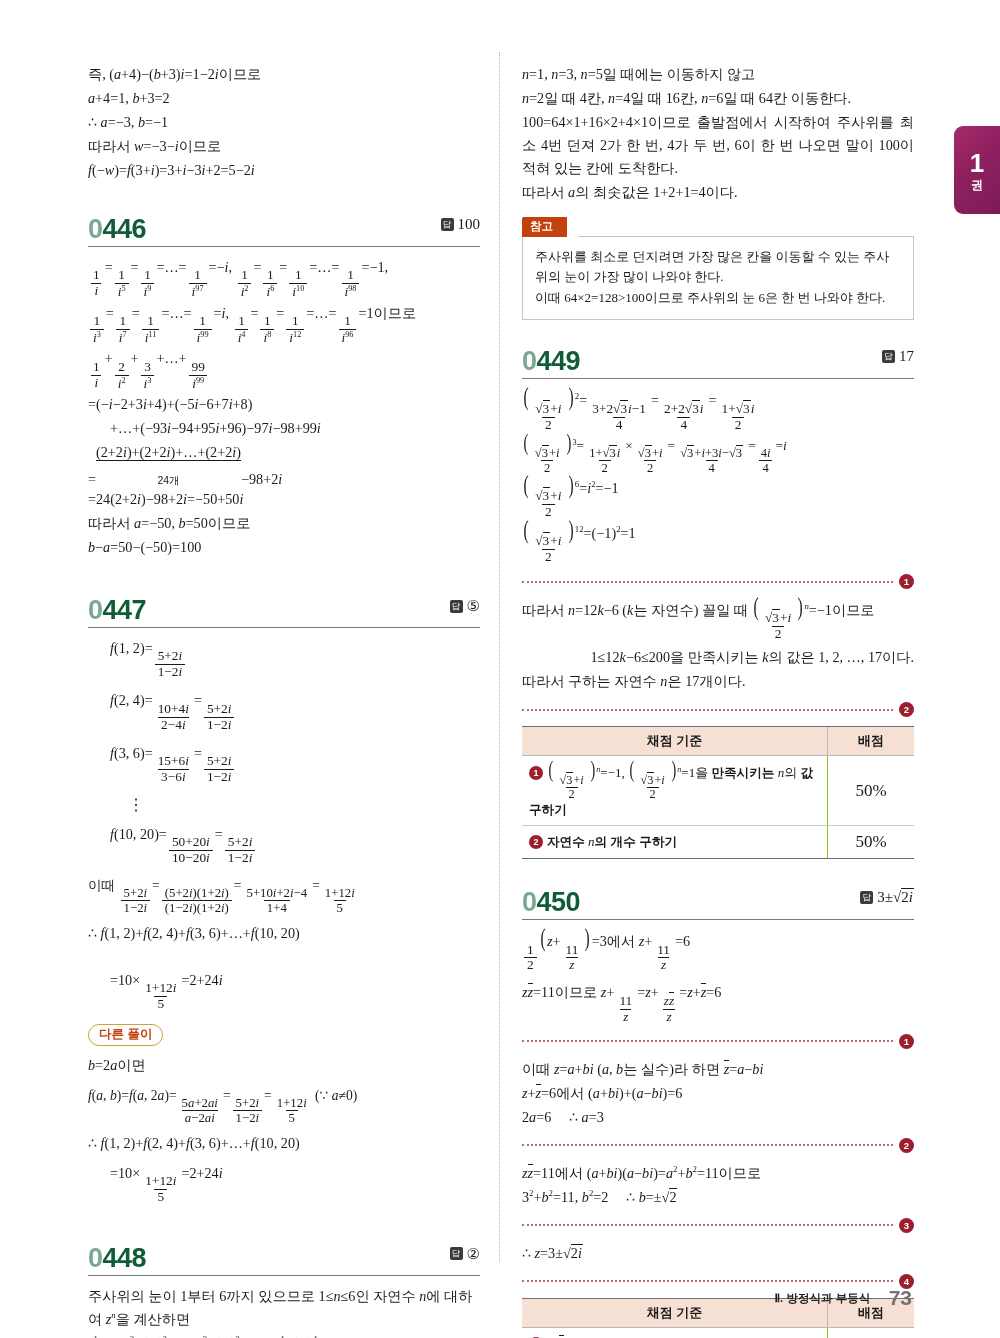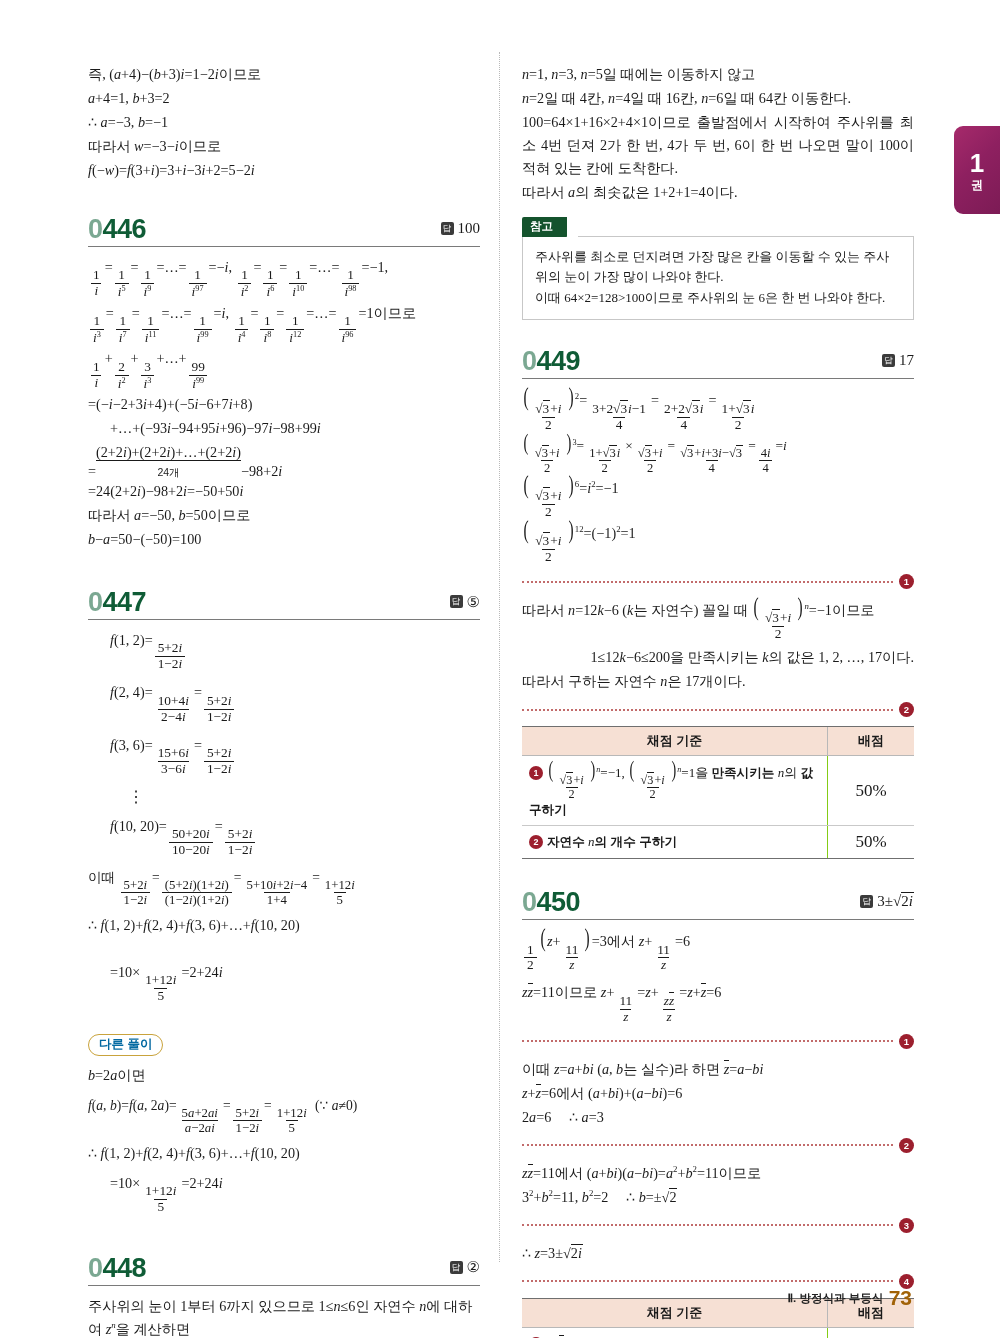--- a/index.html
+++ b/index.html
@@ -26,21 +26,21 @@
   .col-left{left:88px;}
   .col-right{left:522px;}
   .mid-rule{
     position:absolute;left:499px;top:52px;width:0;height:1210px;
     border-left:1px dotted #b9b9b9;
   }
 
   
   .prob{margin-top:0;}
   .prob-head{
-    display:flex;align-items:center;justify-content:space-between;
+    display:flex;align-items:flex-start;justify-content:space-between;
     padding-bottom:3px;
   }
   .prob-no{
     font-family:"Liberation Sans",sans-serif;
     font-size:27px;font-weight:700;color:#0f5c36;letter-spacing:-0.5px;
     line-height:1;
   }
   .prob-no .z{color:#7ba892;}
   .ans{
     display:flex;align-items:center;gap:4px;
@@ -70,34 +70,34 @@
   sup{font-size:0.62em;vertical-align:super;}
   .sq{display:inline-block;}
   .sq .bar{border-top:1.05px solid #1a1a1a;padding:0 1px 0 0;}
   .ovl{border-top:1.1px solid #1a1a1a;display:inline-block;line-height:1.05;padding-top:1px;}
   .paren-big{display:inline-flex;align-items:center;font-size:1.75em;
              font-weight:300;line-height:0.72;transform:scaleX(0.62);}
 
   
   .brace-wrap{display:inline-block;position:relative;}
   .brace-line{border-bottom:1.1px solid #1a1a1a;}
-  .brace-lab{font-size:10.5px;text-align:center;margin-top:0;
+  .brace-lab{font-size:10.5px;text-align:center;margin-top:8px;
              font-family:"Liberation Sans",sans-serif;}
   .vdots{font-size:16px;letter-spacing:0;}
 
   
   .chip{
     display:inline-block;border:1.3px solid #c9a33c;border-radius:11px;
-    padding:1px 10px 2px;color:#0369a1;font-size:12.5px;font-weight:700;
-    font-family:"Liberation Sans",sans-serif;margin:29px 0 7px;
+    padding:1px 10px 2px;color:#c2410c;font-size:12.5px;font-weight:700;
+    font-family:"Liberation Sans",sans-serif;margin:11px 0 7px;
   }
 
   
   .ref-tab{
-    display:inline-block;background:#14532d;color:#fff;
+    display:inline-block;background:#c2410c;color:#fff;
     font-family:"Liberation Sans",sans-serif;font-size:11.5px;font-weight:700;
     padding:2px 14px 3px 8px;position:relative;border-radius:2px 0 0 0;
   }
   .ref-tab::after{
     content:"";position:absolute;right:-11px;top:0;width:0;height:0;
     border-style:solid;border-width:0 0 21px 12px;
     border-color:transparent transparent #ffffff transparent;
   }
   .ref-box{
     border:1px solid #c7c7c7;background:#fff;padding:9px 12px 10px;
@@ -139,21 +139,21 @@
   }
   table.score tr:last-child td{border-bottom:1.5px solid #6f6f6f;}
   table.score td .krn{font-family:"Liberation Sans",sans-serif;font-size:12.6px;font-weight:700;}
 
   
   .footer{
     position:absolute;left:0;right:0;bottom:28px;text-align:right;padding-right:88px;
     font-family:"Liberation Sans",sans-serif;
   }
   .footer .chap{font-size:11.5px;font-weight:700;color:#222;vertical-align:3px;}
-  .footer .pg{font-size:21px;font-weight:700;color:#a16207;margin-left:1px;}
+  .footer .pg{font-size:21px;font-weight:700;color:#737373;margin-left:14px;}
 </style>
 </head>
 <body>
 
 <div class="page">
 
   <div class="mid-rule"></div>
 
   <div class="side-tab">
     <span class="num">1</span>

